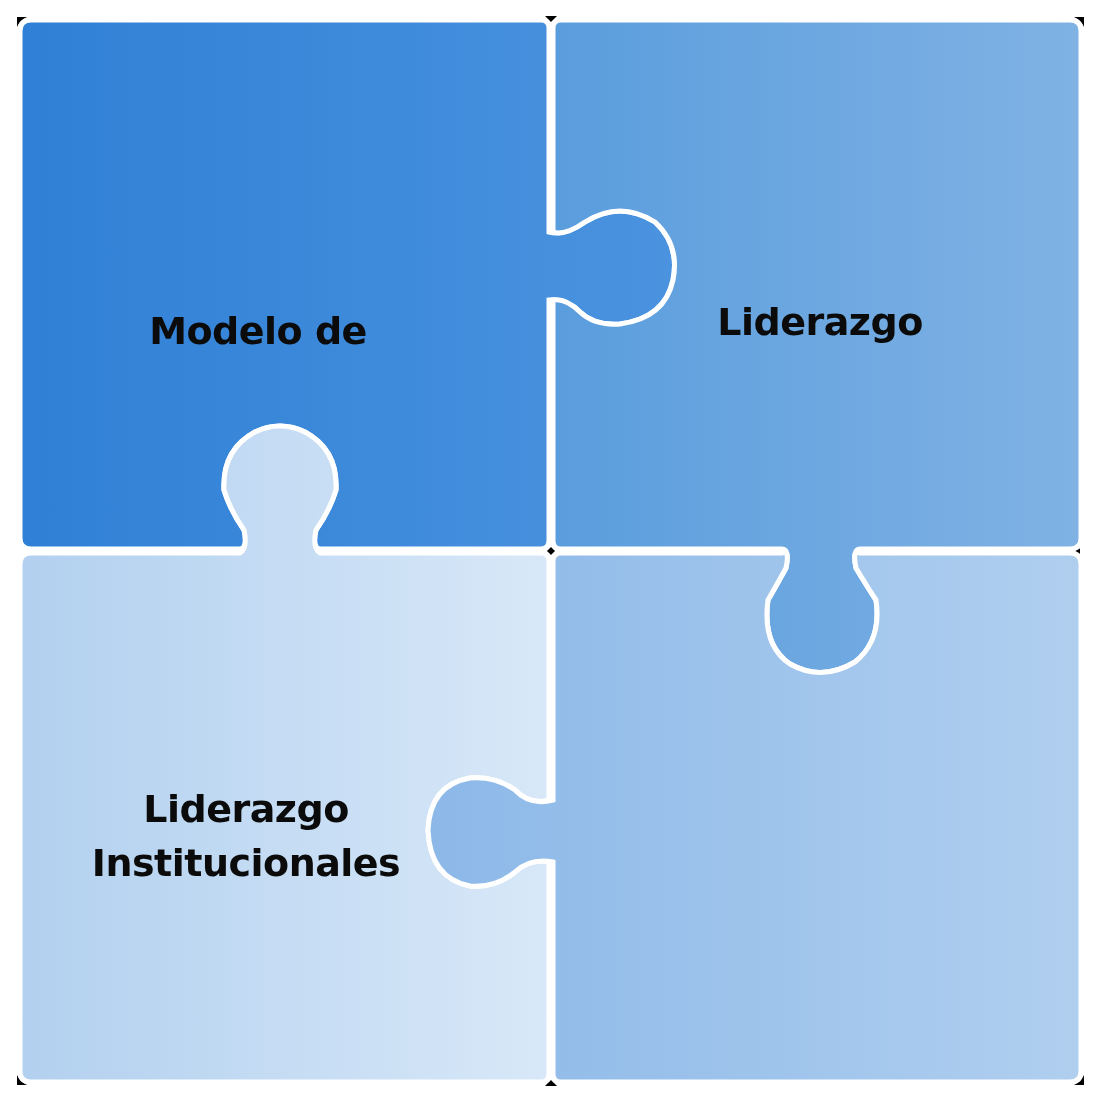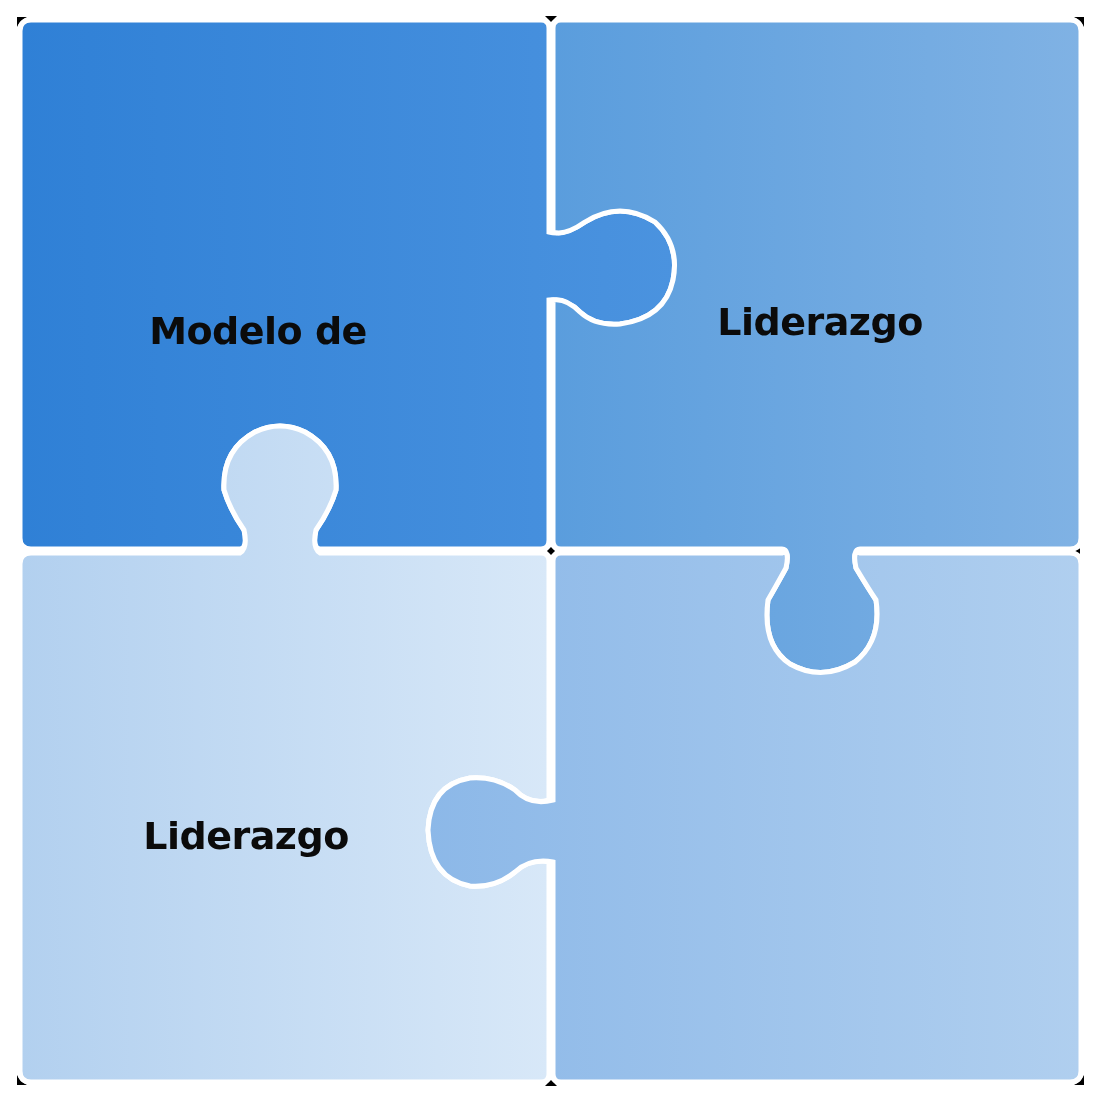--- a/index.html
+++ b/index.html
@@ -137,16 +137,17 @@
 <div class="label" style="left:258px; top:310px;margin-top:21px;">
   <span>Modelo de</span>
 </div>
 
 <div class="label" style="left:820px; top:306px;margin-top:16px;">
   <span>Liderazgo</span>
 </div>
 
 <div class="label" style="left:246px; top:836px;">
   <span>Liderazgo</span>
+  <span>Institucionales</span>
 </div>
 
 <div class="label" style="left:820px; top:836px;">
 </div>
 
 </body></html>

